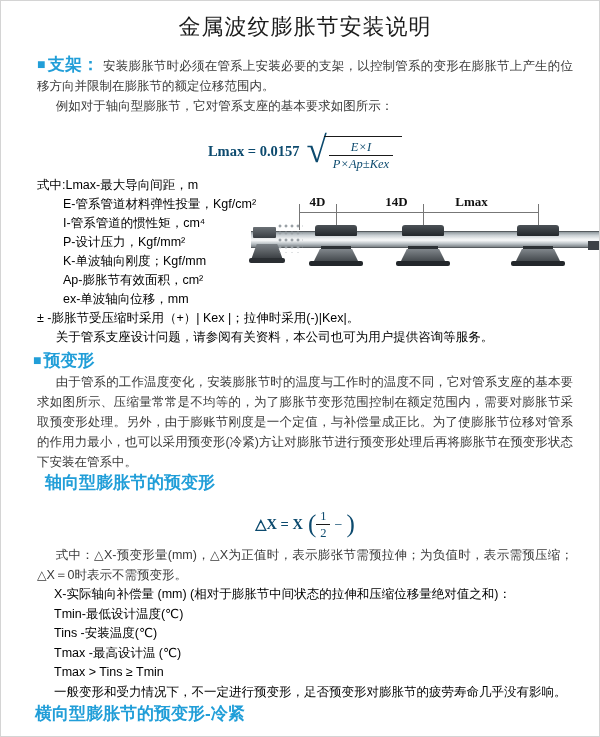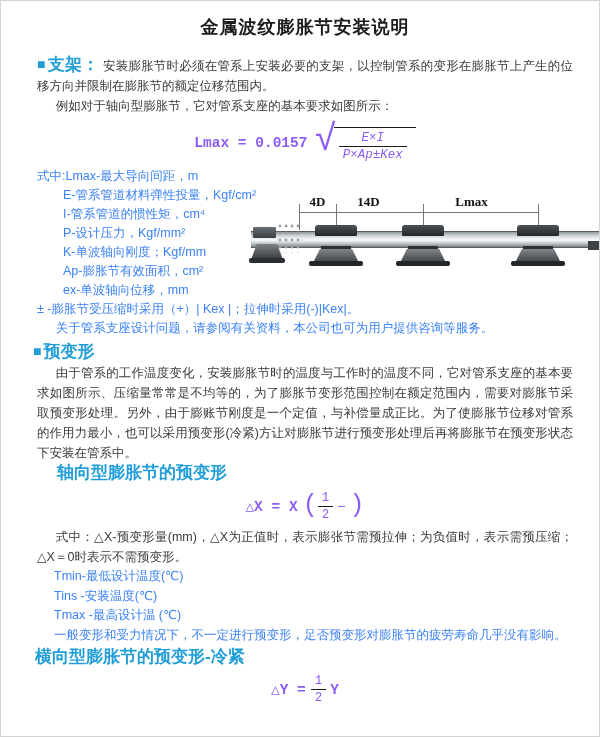--- a/index.html
+++ b/index.html
@@ -5,69 +5,69 @@
   :root { --accent:#219ed8; }
   html,body { margin:0; padding:0; background:#e8e8e8; }
   .page {
     position:relative; width:600px; height:737px; margin:0 auto;
     background:#fff; border:1px solid #d4d4d4; box-sizing:border-box;
     overflow:hidden; color:#333;
     font-family:"Liberation Sans","DejaVu Sans",sans-serif;
   }
   .content { padding:0 26px 0 36px; }
   h1.title {
-    margin:12px 0 0; text-align:center; font-size:18px; line-height:28px;
-    color:#1b1b1b; letter-spacing:1px; font-weight:bold;
+    margin:12px 0 0; text-align:center; font-size:22px; line-height:28px;
+    color:#1b1b1b; letter-spacing:1px; font-weight:normal;
   }
   .para { margin:0; font-size:12.5px; line-height:20px; text-align:justify; color:#3a3a3a; }
   .p-first { margin-top:14px; }
   .ind { text-indent:1.5em; }
   .sec-hdr { color:var(--accent); font-weight:bold; font-size:17px; white-space:nowrap; }
   .sec-hdr .sq { font-size:14px; margin-right:2px; position:relative; top:-1px; }
   .sec-hdr-block { margin:3px 0 0 -4px; font-size:17px; line-height:21px; }
   .sub-heading { color:var(--accent); font-weight:bold; font-size:17px; line-height:21px; margin:1px 0 2px; }
-  .h-axial { margin-left:20px; margin-top:0px;font-family:Liberation Mono, monospace; }
+  .h-axial { margin-left:8px; margin-top:0px; }
   .h-lateral { margin-left:-2px; margin-top:1px; }
 
   
   .formula {
-    text-align:center; font-family:Liberation Mono, monospace;
-    color:#8b5cf6; margin:6px 0 4px;
+    text-align:center; font-family:Liberation Serif, serif;
+    color:#0c4a6e; margin:15px 0 4px;
   }
   .f-lhs,.f-rhs { font-weight:bold; font-size:14.5px; vertical-align:middle; }
   .sqrt { display:inline-flex; align-items:flex-start; vertical-align:middle; margin-left:7px; }
   .rad { font-size:37px; line-height:37px; font-weight:400; margin-right:-3px; }
   .sqrt-body { border-top:1.6px solid #1a1a1a; margin-top:5px; padding:2px 9px 0 5px; }
   .frac { display:inline-flex; flex-direction:column; vertical-align:middle; font-size:12.5px; line-height:16px; }
   .frac .num { padding:0 4px; }
   .frac .den { border-top:1.2px solid #1a1a1a; padding:0 4px; }
   .frac.it { font-style:italic; }
   .paren { font-size:25px; font-weight:400; vertical-align:middle; position:relative; top:-1px; }
   .f-op { vertical-align:middle; margin:0 4px; font-size:14px; }
   .f-gap { margin-right:5px; }
 
   
   .defs { margin-top:4px; }
-  .def { font-size:12.5px; line-height:19px; color:#3b82f6; }
+  .def { font-size:12.5px; line-height:19px; color:#000000; }
   .def-sub { margin-left:26px; }
   .def-note { text-indent:1.5em; }
   .tdefs .def { margin-left:17px; line-height:19.5px; }
 
   
   .diagram { position:absolute; left:250px; top:193px; width:348px; height:92px; }
   .diagram * { position:absolute; }
   .dim-h { left:48px; top:18px; width:239px; height:0; border-top:1px solid #777; }
   .dim-v { width:0; top:10px; border-left:1px solid #777; }
   .dv1 { left:48px;  height:26px; }
   .dv2 { left:85px;  height:21px; }
   .dv3 { left:172px; height:21px; }
   .dv4 { left:287px; height:21px; }
   .dim-label { top:0; font:bold 13px "Liberation Serif","DejaVu Serif",serif; color:#111; text-align:center; }
   .dl1 { left:48px;  width:37px; }
-  .dl2 { left:74px;  width:87px; }
+  .dl2 { left:102px;  width:87px; }
   .dl3 { left:163px; width:115px; }
   .pipe {
     left:0; top:37px; width:348px; height:15px;
     background:linear-gradient(180deg,#8e979c 0%,#c9cfd3 22%,#eff1f2 45%,#f7f8f9 55%,#bcc3c7 78%,#7a8186 100%);
     border-top:1px solid #565b5f; border-bottom:1px solid #565b5f;
   }
   .pipe-end { left:337px; top:47px; width:11px; height:9px; background:#3c4146; }
   .bellows {
     left:27px; top:30px; width:25px; height:29px;
     background-image:radial-gradient(circle at 2px 2px,#99a0a5 1.3px,transparent 1.7px);
@@ -126,23 +126,25 @@
     <div class="formula">
       <span class="f-lhs f-gap">△X = X</span><span class="paren">(</span><span class="frac">
           <span class="num">1</span>
           <span class="den">2</span>
         </span><span class="f-op">−</span><span class="paren">)</span>
     </div>
 
     <p class="para ind">式中：△X-预变形量(mm)，△X为正值时，表示膨张节需预拉伸；为负值时，表示需预压缩；△X＝0时表示不需预变形。</p>
 
     <div class="tdefs">
+      <div class="def">X-实际轴向补偿量 (mm) (相对于膨胀节中间状态的拉伸和压缩位移量绝对值之和)：</div>
       <div class="def">Tmin-最低设计温度(℃)</div>
       <div class="def">Tins -安装温度(℃)</div>
       <div class="def">Tmax -最高设计温 (℃)</div>
+      <div class="def">Tmax &gt; Tins ≥ Tmin</div>
       <div class="def">一般变形和受力情况下，不一定进行预变形，足否预变形对膨胀节的疲劳寿命几乎没有影响。</div>
     </div>
 
     <div class="sub-heading h-lateral">横向型膨胀节的预变形-冷紧</div>
 
     <div class="formula">
       <span class="f-lhs f-gap">△Y =</span><span class="frac">
           <span class="num">1</span>
           <span class="den">2</span>
         </span><span class="f-rhs" style="margin-left:4px;">Y</span>

